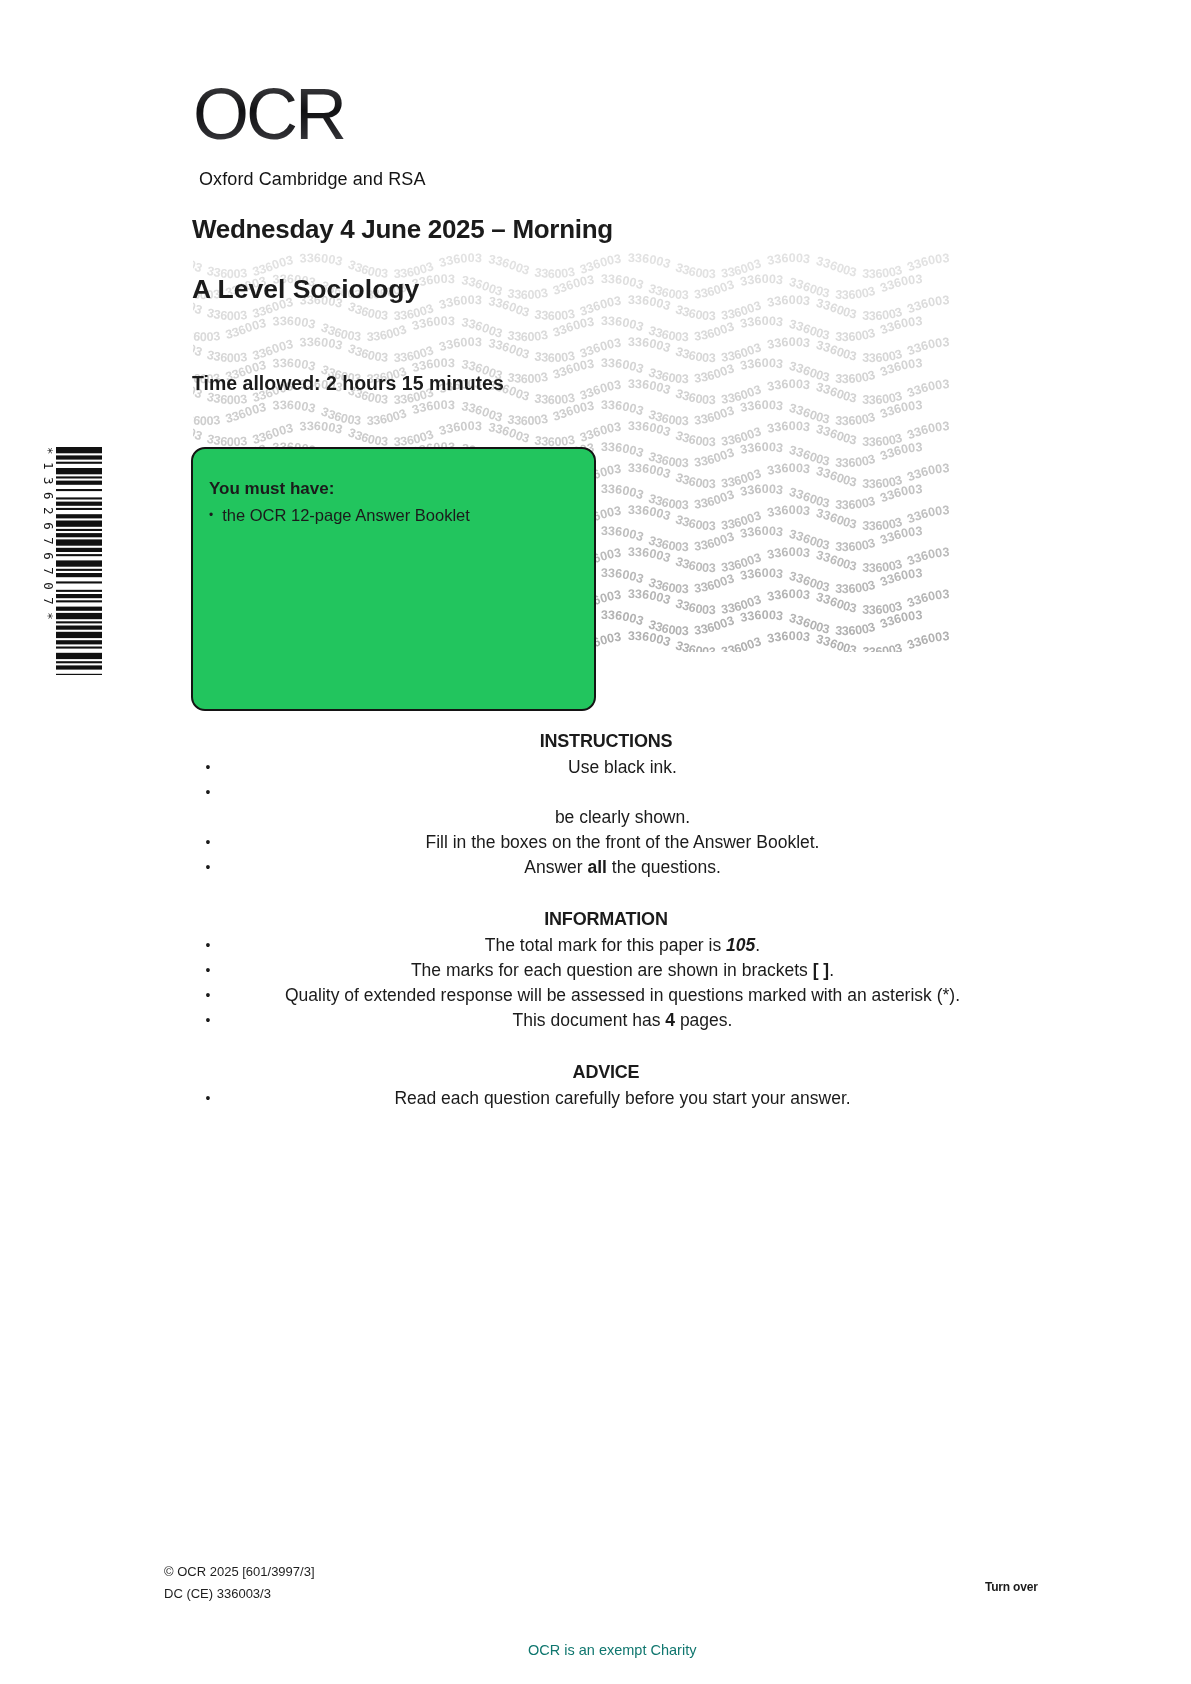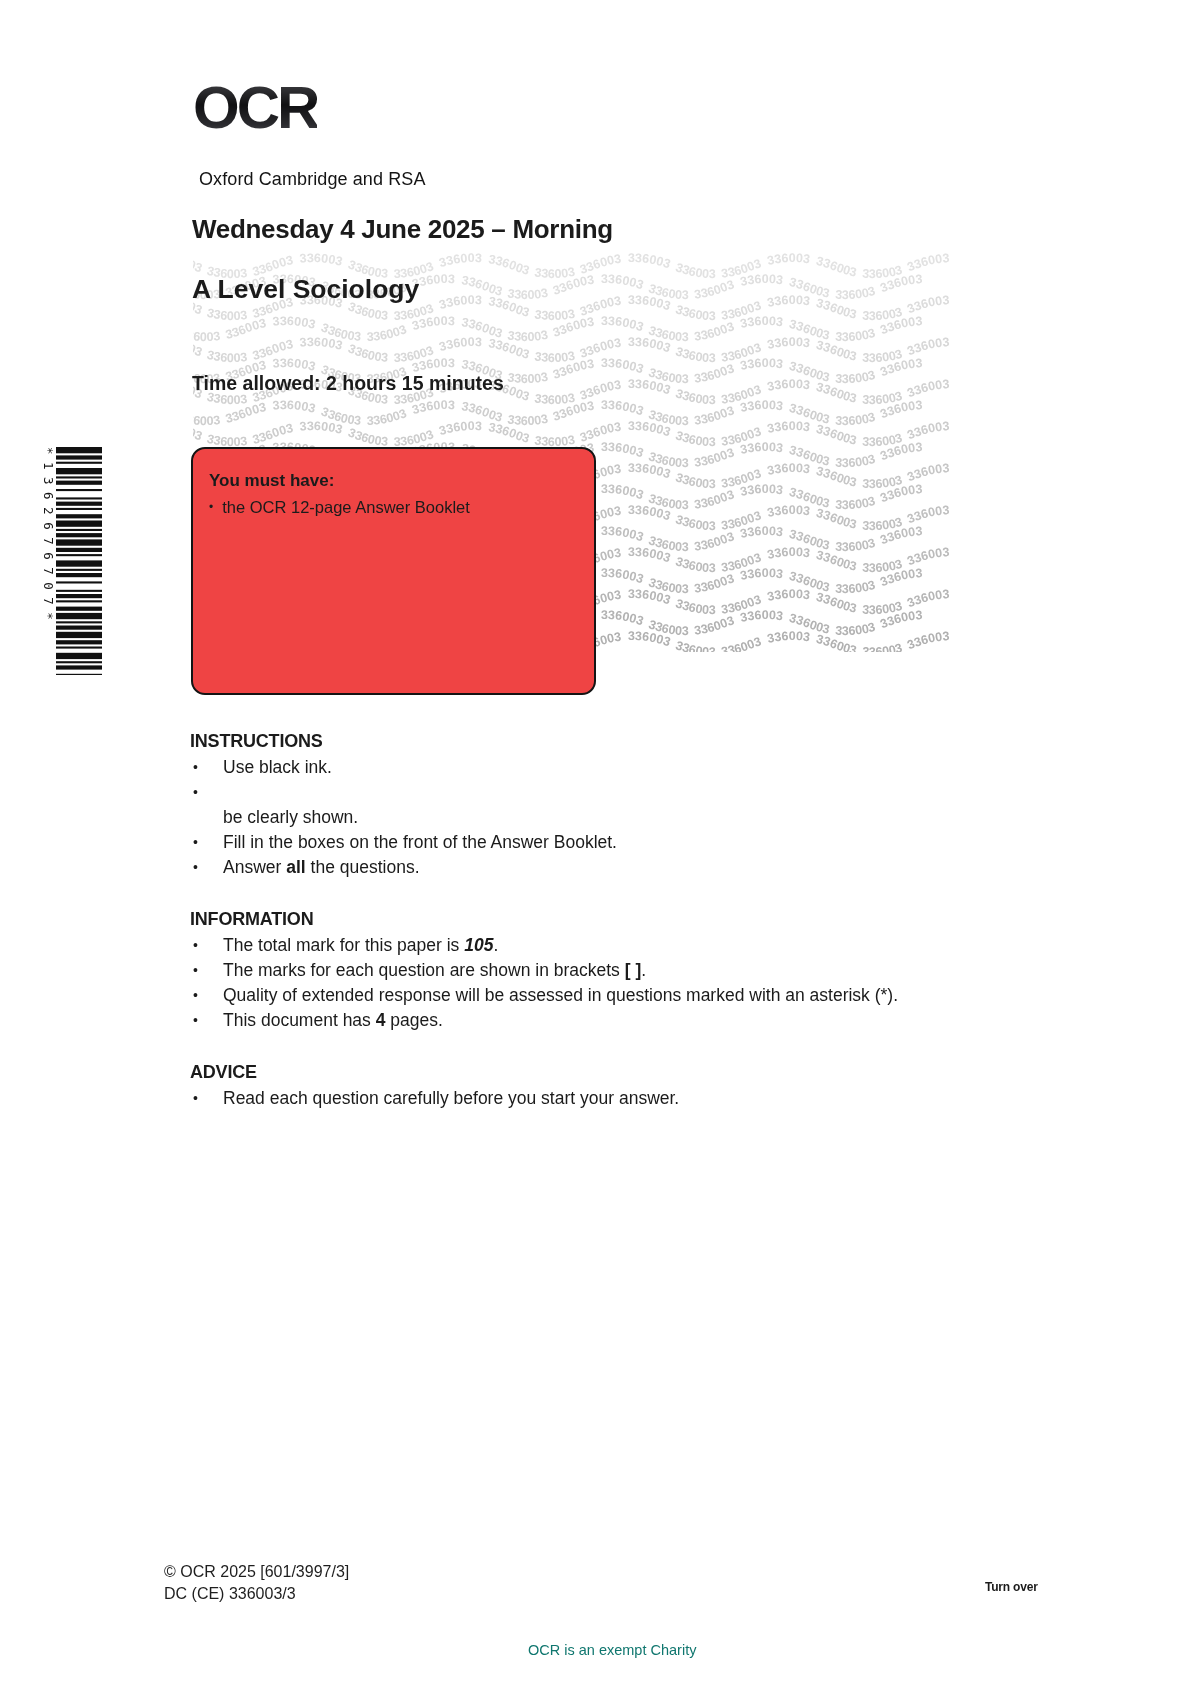--- a/index.html
+++ b/index.html
@@ -10,68 +10,68 @@
     margin:0 auto;
     font-family:"Liberation Sans", sans-serif;
     color:#1b1b1b;
     overflow:hidden;
   }
   .abs{position:absolute;}
 
   
   .logo{
     left:193px;top:78px;
-    font-size:60px;font-weight:bold;letter-spacing:-3px;line-height:1;
+    font-size:72px;font-weight:normal;letter-spacing:-3px;line-height:1;
     background:linear-gradient(180deg,#46464a 0%,#101012 45%,#2b2b2f 78%,#4d4d52 100%);
     -webkit-background-clip:text;background-clip:text;
     color:#17171a;-webkit-text-fill-color:transparent;
     z-index:3;
   }
   .logo-sub{left:199px;top:169px;font-size:18px;color:#141414;z-index:3;letter-spacing:0.1px;}
 
   .title{left:192px;top:214px;font-size:26px;font-weight:bold;letter-spacing:-0.3px;z-index:3;}
   .subtitle{left:192px;top:274px;font-size:26.5px;font-weight:bold;z-index:3;}
   .paper-line{left:192px;top:330px;font-size:22.5px;z-index:3;}
   .paper-line .code{font-weight:bold;margin-right:15px;}
   .time{left:192px;top:372px;font-size:19.5px;font-weight:bold;z-index:3;}
 
   
   #wm{left:193px;top:252px;z-index:1;}
 
   
   .must-box{
     left:191px;top:447px;width:369px;height:200px;
     border:2.5px solid #141414;border-radius:14px;
-    background:#ef4444;z-index:2;
-    padding:22px 16px;
+    background:#22c55e;z-index:2;
+    padding:30px 16px;
   }
   .must-h{font-size:17px;font-weight:bold;}
   .must-item{font-size:16.5px;margin-top:7px;display:flex;align-items:baseline;}
   .must-item .mb{font-size:12px;margin-right:9px;position:relative;top:-2px;}
 
   
   .barcode{left:41px;top:447px;width:62px;height:230px;z-index:2;}
   .barcode-digits{
     position:absolute;left:0;top:0;height:230px;
     writing-mode:vertical-rl;text-orientation:sideways;
     font-family:"DejaVu Sans Mono", monospace;
     font-size:12.5px;letter-spacing:7.5px;color:#141414;
   }
   #bars{position:absolute;left:15px;top:0;}
 
   
   .sections{left:190px;top:731px;width:832px;z-index:3;}
-  .section{margin-bottom:29px;}
+  .section{margin-bottom:29px;text-align:center;}
   .sec-h{font-size:18px;font-weight:bold;letter-spacing:-0.2px;margin-bottom:3px;}
   .bullet-item{display:flex;font-size:17.5px;line-height:25px;}
   .bullet-item .bullet{width:30px;flex:0 0 30px;font-size:14px;line-height:25px;padding-left:3px;}
   .bullet-item .bullet-text{flex:1;}
 
   
-  .footer-left{left:164px;top:1561px;font-size:16px;line-height:22px;color:#1e1e1e;}
+  .footer-left{left:164px;top:1561px;font-size:13px;line-height:22px;color:#1e1e1e;}
   .footer-center{left:528px;top:1642px;font-size:14.5px;color:#0f766e;}
   .turn-over{left:985px;top:1580px;font-size:12px;font-weight:bold;letter-spacing:-0.2px;}
 </style>
 </head>
 <body>
 
 <div class="page">
 
   <svg id="wm" class="abs" width="845" height="400">
       <defs>

